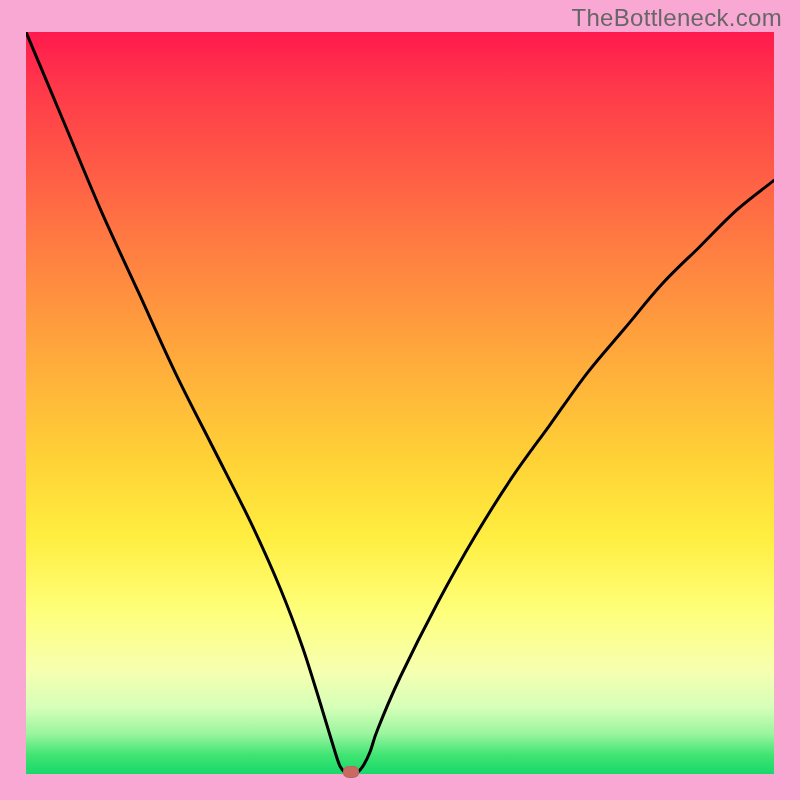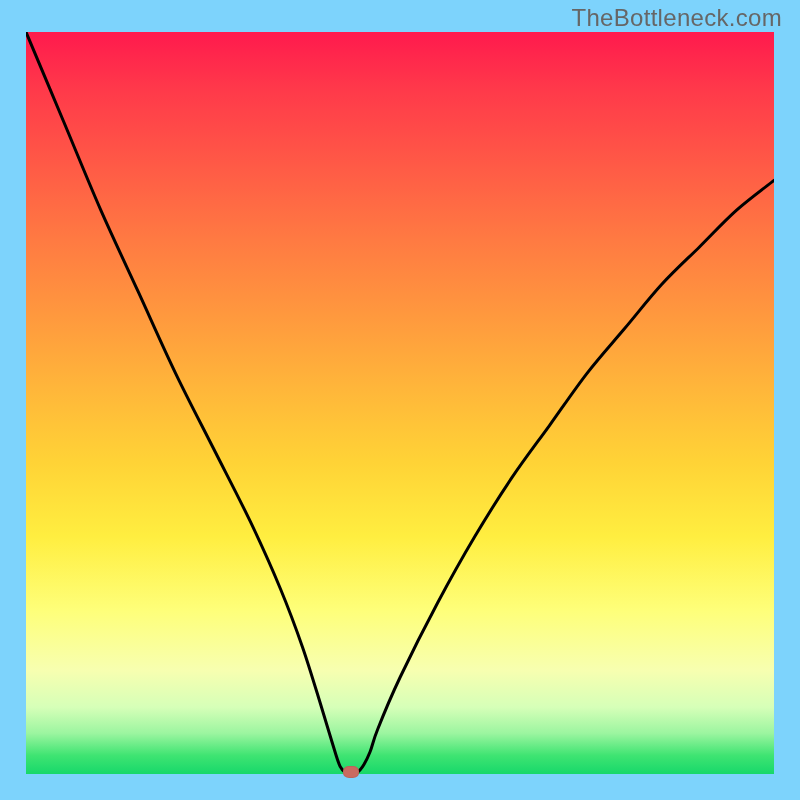--- a/index.html
+++ b/index.html
@@ -8,21 +8,21 @@
     width: 800px;
     height: 800px;
     background: #000;
     font-family: Arial, Helvetica, sans-serif;
     overflow: hidden;
   }
   .frame {
     position: relative;
     width: 800px;
     height: 800px;
-    background: #7dd3fc;
+    background: #f9a8d4;
   }
   .watermark {
     position: absolute;
     top: 4px;
     right: 18px;
     color: #666;
     font-size: 24px;
     font-weight: 500;
     letter-spacing: 0.3px;
     user-select: none;

